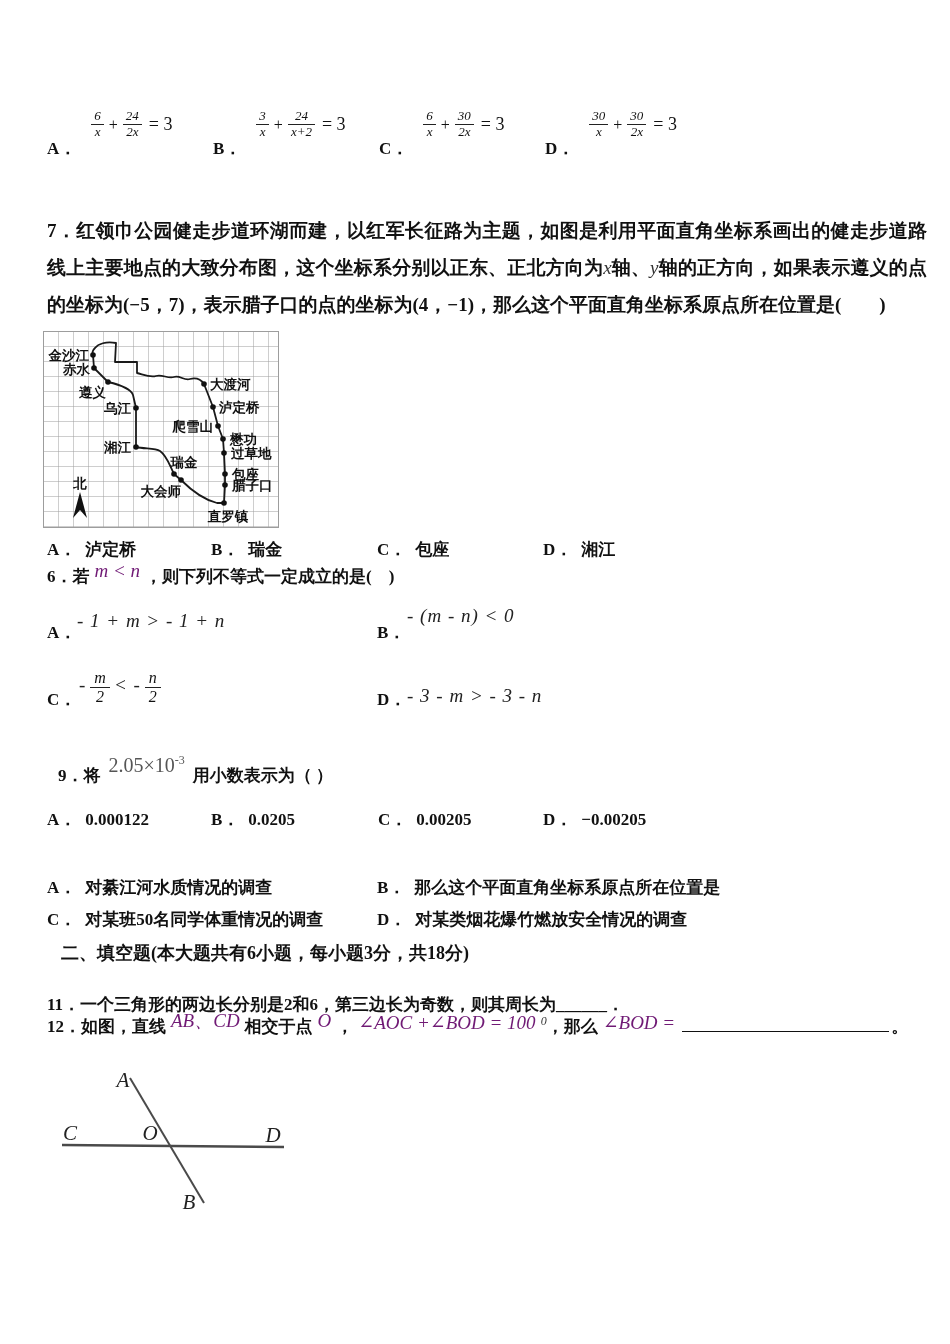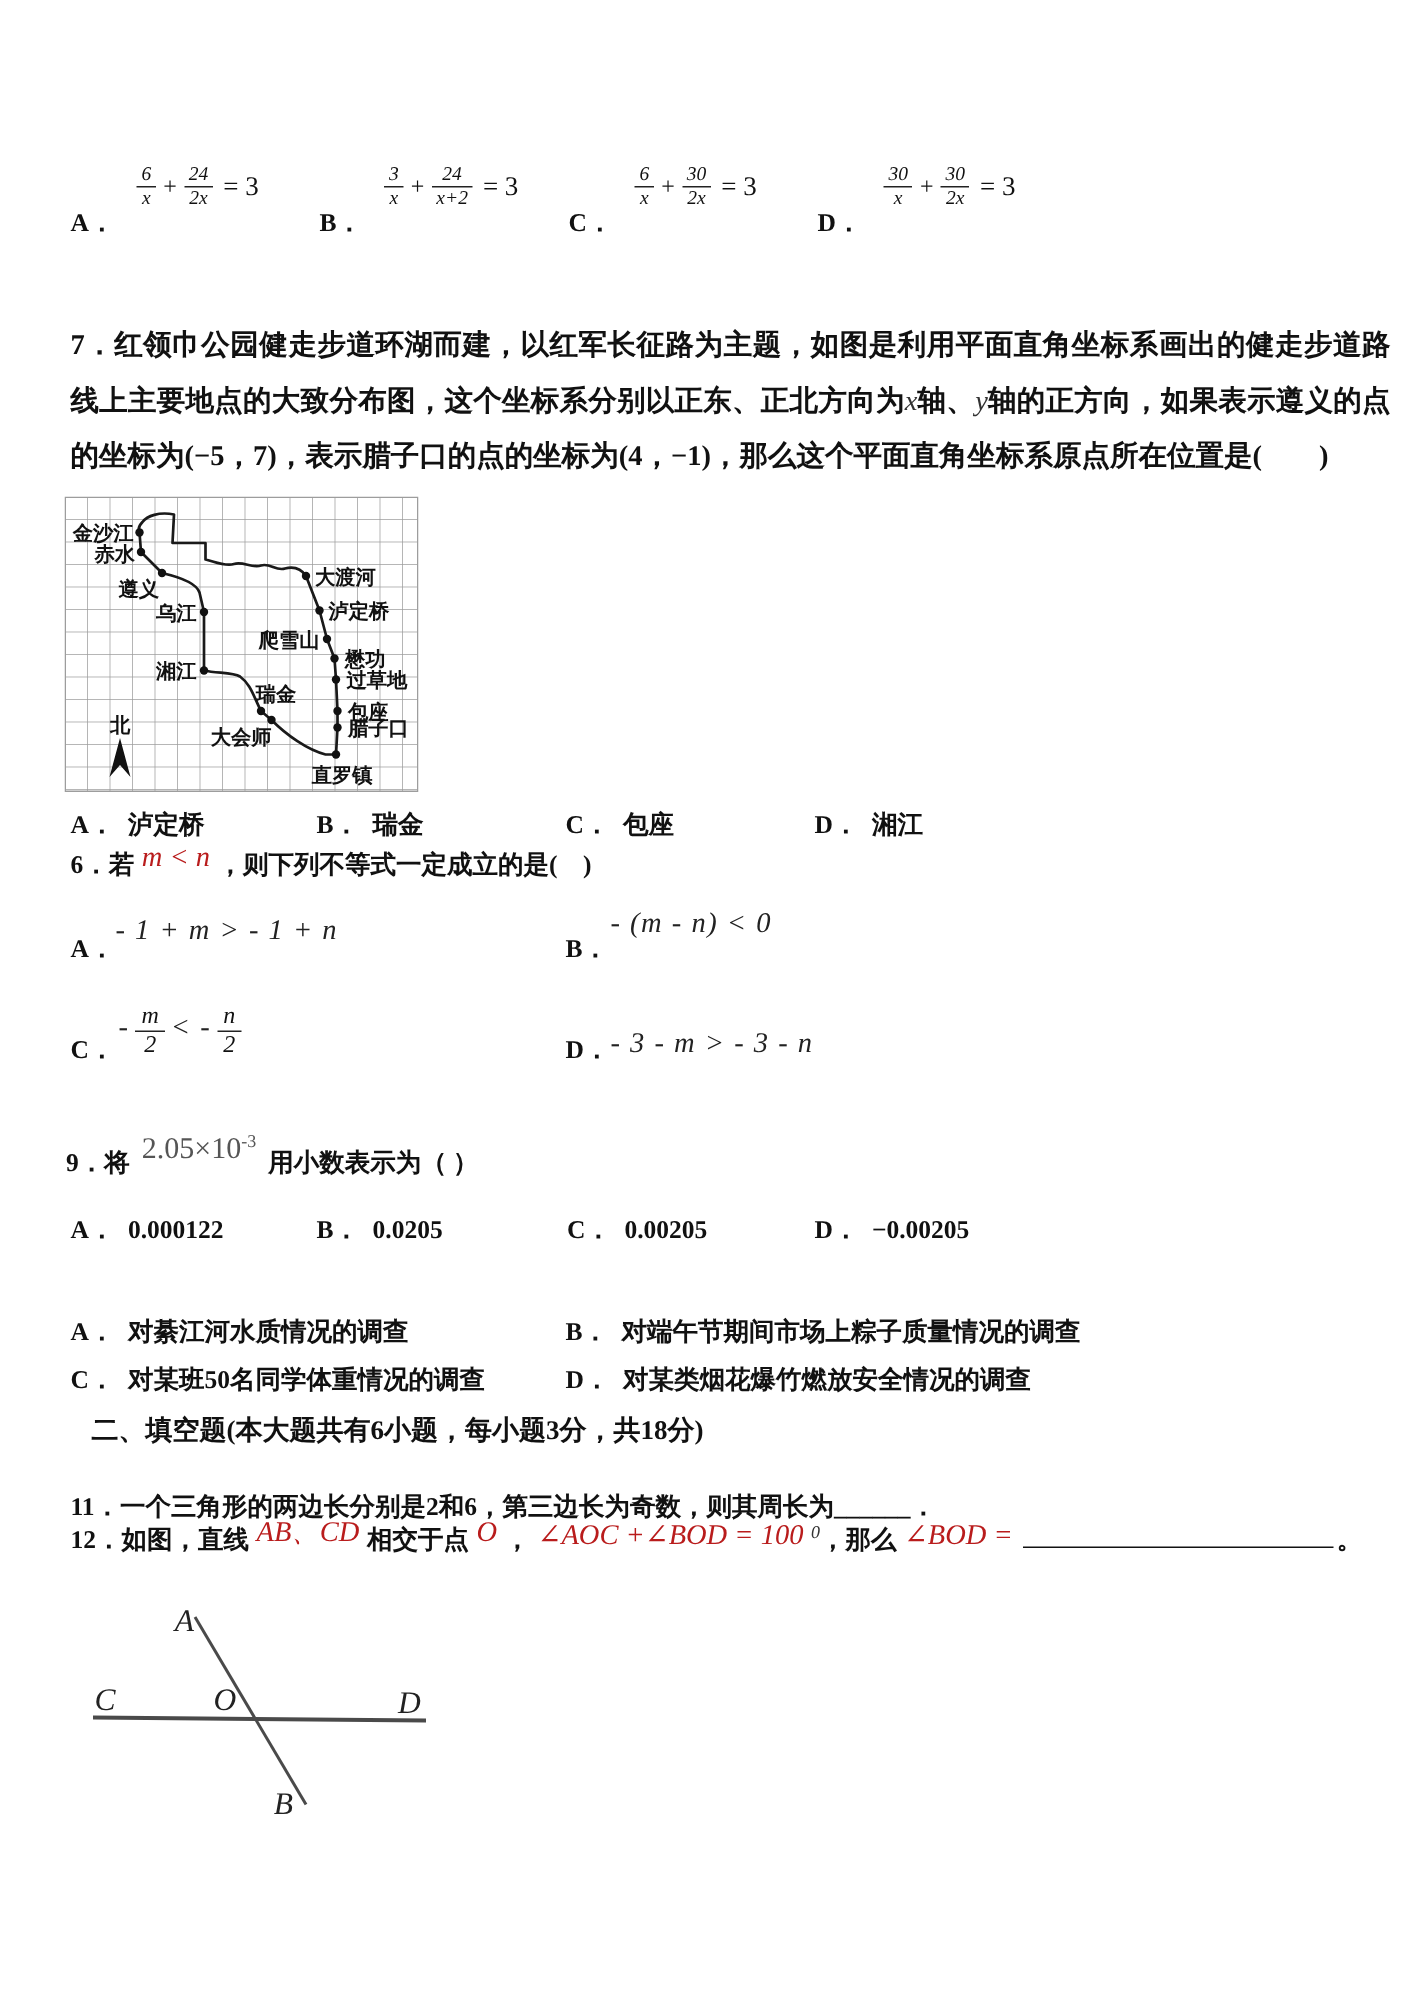--- a/index.html
+++ b/index.html
@@ -12,21 +12,21 @@
   .fopt{position:absolute;top:98px;height:62px;display:flex;align-items:flex-end;}
   .fexpr{display:inline-flex;align-items:center;margin:0 0 20px 6px;font-size:16px;}
   .frac{display:inline-block;text-align:center;font-style:italic;font-size:13px;line-height:1.15;}
   .frac .num{display:block;border-bottom:1px solid #222;padding:0 3px;}
   .frac .den{display:block;padding:0 3px;}
   .op{margin:0 5px;font-size:16px;}
   .rhs{margin-left:7px;font-size:18px;}
   
   .q7p{font-size:19px;line-height:37px;width:880px;text-align:justify;font-weight:600;}
   .mi{font-style:italic;font-weight:400;color:#333;font-family:"Liberation Serif",serif;}
-  .mi-raised{font-style:italic;font-weight:400;color:#b91c1c;position:relative;top:-5px;margin:0 5px;font-size:19px;}
+  .mi-raised{font-style:italic;font-weight:400;color:#701a75;position:relative;top:-5px;margin:0 5px;font-size:19px;}
   .pow{font-weight:400;color:#555;position:relative;top:-9px;margin:0 8px;font-size:20px;}
   .pow sup{font-size:12px;}
   
   .optrow{position:absolute;left:0;width:950px;}
   .optrow .col{position:absolute;white-space:nowrap;font-weight:600;font-size:17px;}
   .bold-opt{font-weight:700;font-size:17px;}
   
   .mexpr{font-size:19px;font-style:italic;font-weight:400;color:#222;letter-spacing:1px;}
   .bfrac{display:inline-block;text-align:center;font-style:italic;font-size:16px;line-height:1.1;vertical-align:middle;}
   .bfrac .num{display:block;border-bottom:1px solid #222;padding:0 4px;}
@@ -178,33 +178,33 @@
     <span class="abs" style="left:32px;top:6px;">
       <span class="mexpr">-</span>
       <span class="bfrac"><span class="num">m</span><span class="den">2</span></span>
       <span class="mexpr">&lt; -</span>
       <span class="bfrac"><span class="num">n</span><span class="den">2</span></span>
     </span>
     <span class="olabel abs" style="left:330px;top:25px;">D．</span>
     <span class="mexpr abs" style="left:360px;top:22px;">- 3 - m &gt; - 3 - n</span>
   </div>
 
-  <div class="abs cn" style="left:44px;top:762px;">
+  <div class="abs cn" style="left:58px;top:762px;">
     <span>9．将</span><span class="pow"><span>2.05×10</span><sup>-3</sup></span><span>用小数表示为（ ）</span>
   </div>
   <div class="optrow" style="top:808px;">
     <span class="col bold-opt" style="left:47px"><span class="olabel">A．</span><span>0.000122</span></span>
     <span class="col bold-opt" style="left:211px"><span class="olabel">B．</span><span>0.0205</span></span>
     <span class="col bold-opt" style="left:378px"><span class="olabel">C．</span><span>0.00205</span></span>
     <span class="col bold-opt" style="left:543px"><span class="olabel">D．</span><span>−0.00205</span></span>
   </div>
 
   <div class="optrow" style="top:876px;">
     <span class="col" style="left:47px"><span class="olabel">A．</span><span>对綦江河水质情况的调查</span></span>
-    <span class="col" style="left:377px"><span class="olabel">B．</span><span>对端午节期间市场上粽子质量情况的调查</span></span>
+    <span class="col" style="left:377px"><span class="olabel">B．</span><span>那么这个平面直角坐标系原点所在位置是</span></span>
   </div>
   <div class="optrow" style="top:908px;">
     <span class="col" style="left:47px"><span class="olabel">C．</span><span>对某班50名同学体重情况的调查</span></span>
     <span class="col" style="left:377px"><span class="olabel">D．</span><span>对某类烟花爆竹燃放安全情况的调查</span></span>
   </div>
 
   <div class="abs cn" style="left:61px;top:941px;font-size:18px;">二、填空题(本大题共有6小题，每小题3分，共18分)</div>
   <div class="abs cn" style="left:47px;top:969px;margin-top:24px;">11．一个三角形的两边长分别是2和6，第三边长为奇数，则其周长为______．</div>
 
   <div class="abs cn" style="left:47px;top:1013px;width:880px;">

